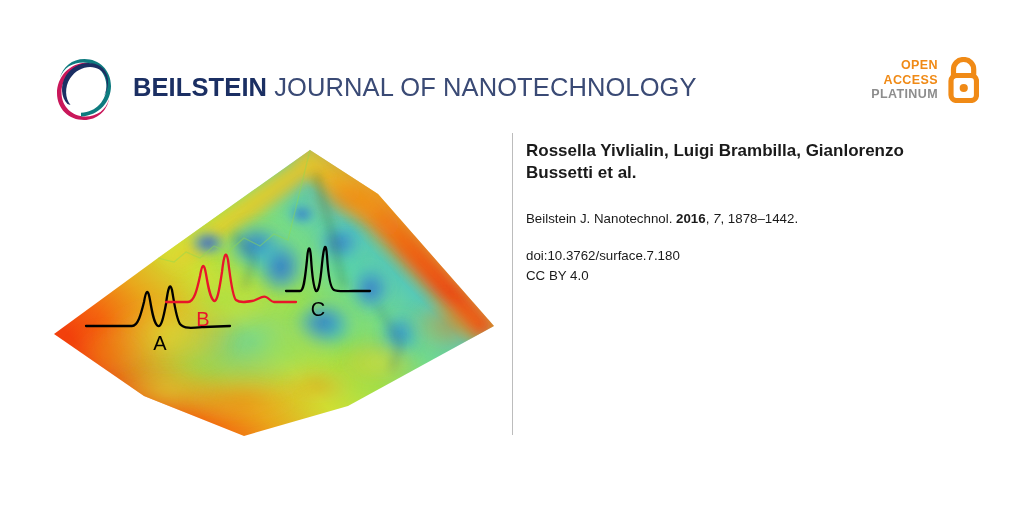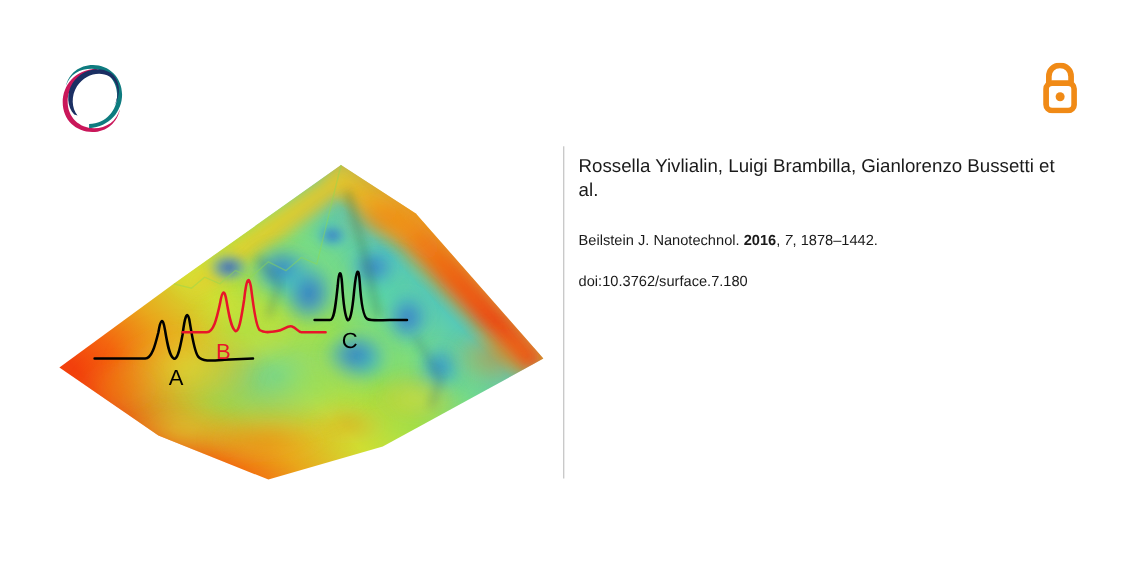--- a/index.html
+++ b/index.html
@@ -108,20 +108,21 @@
     font-weight: bold;
     line-height: 1.22;
     letter-spacing: -0.1px;
     margin: 0 0 12px 0;
   }
   .art-authors {
     color: #1a1a1a;
     font-size: 17px;
     line-height: 1.3;
     margin: 0 0 26px 0;
+    font-weight: bold;
   }
   .art-citation {
     color: #1a1a1a;
     font-size: 13.3px;
     line-height: 1.4;
     margin: 0 0 17px 0;
   }
   .art-citation .jname { }
   .art-citation .jyear { font-weight: bold; }
   .art-citation .jvol  { font-style: italic; }
@@ -159,23 +160,29 @@
 
         <path d="M 12.5 48
                  C 6 41.5 5 29 11 19.5
                  C 18.5 7.5 34.5 3.5 45 10
                  C 54.5 16 55.5 29.5 49 40
                  C 54 29.5 52.5 18.5 44.5 13.5
                  C 35.5 8 22 11.5 15 22.5
                  C 9.5 31 10 42.5 15.5 49 Z" fill="#1b2f63"></path>
       </svg>
     </span>
+    <span class="brand-wordmark"><span class="brand-word-bold">BEILSTEIN</span><span class="brand-word-light"> JOURNAL OF NANOTECHNOLOGY</span></span>
   </div>
 
   <div class="oa-badge">
+    <div class="oa-text">
+      <span class="oa-line oa-open">OPEN</span>
+      <span class="oa-line oa-access">ACCESS</span>
+      <span class="oa-line oa-platinum">PLATINUM</span>
+    </div>
     <span>
       <svg class="oa-lock" viewBox="0 0 34 46" xmlns="http://www.w3.org/2000/svg" aria-hidden="true">
 
         <path d="M 8.5 19 L 8.5 12.5 C 8.5 6.7 12.8 2.5 18.6 2.5 C 24.4 2.5 28.7 6.7 28.7 12.5 L 28.7 17" fill="none" stroke="#f08a16" stroke-width="5.2" stroke-linecap="round"></path>
 
         <rect x="6" y="18.5" width="25.5" height="25" rx="5.5" ry="5.5" fill="none" stroke="#f08a16" stroke-width="5.2"></rect>
 
         <circle cx="18.75" cy="31" r="4.1" fill="#f08a16"></circle>
       </svg>
     </span>
@@ -326,13 +333,14 @@
                C 290 154 298 153 306 153 L 322 153" fill="none" stroke="#000000" stroke-width="2.3" stroke-linejoin="round" stroke-linecap="round"></path>
       <text x="270" y="178" font-family="'Liberation Sans', sans-serif" font-size="20" fill="#000000" text-anchor="middle">C</text>
     </g>
   </svg>
 </div>
 
 <div class="meta">
   <p class="art-authors">Rossella Yivlialin, Luigi Brambilla, Gianlorenzo Bussetti et al.</p>
   <p class="art-citation"><span class="jname">Beilstein J. Nanotechnol.</span><span> </span><span class="jyear">2016</span><span>, </span><span class="jvol">7</span><span>, </span><span>1878–1442</span><span>.</span></p>
   <p class="art-doi">doi:10.3762/surface.7.180</p>
+  <p class="art-license">CC BY 4.0</p>
 </div>
 
 </body></html>

